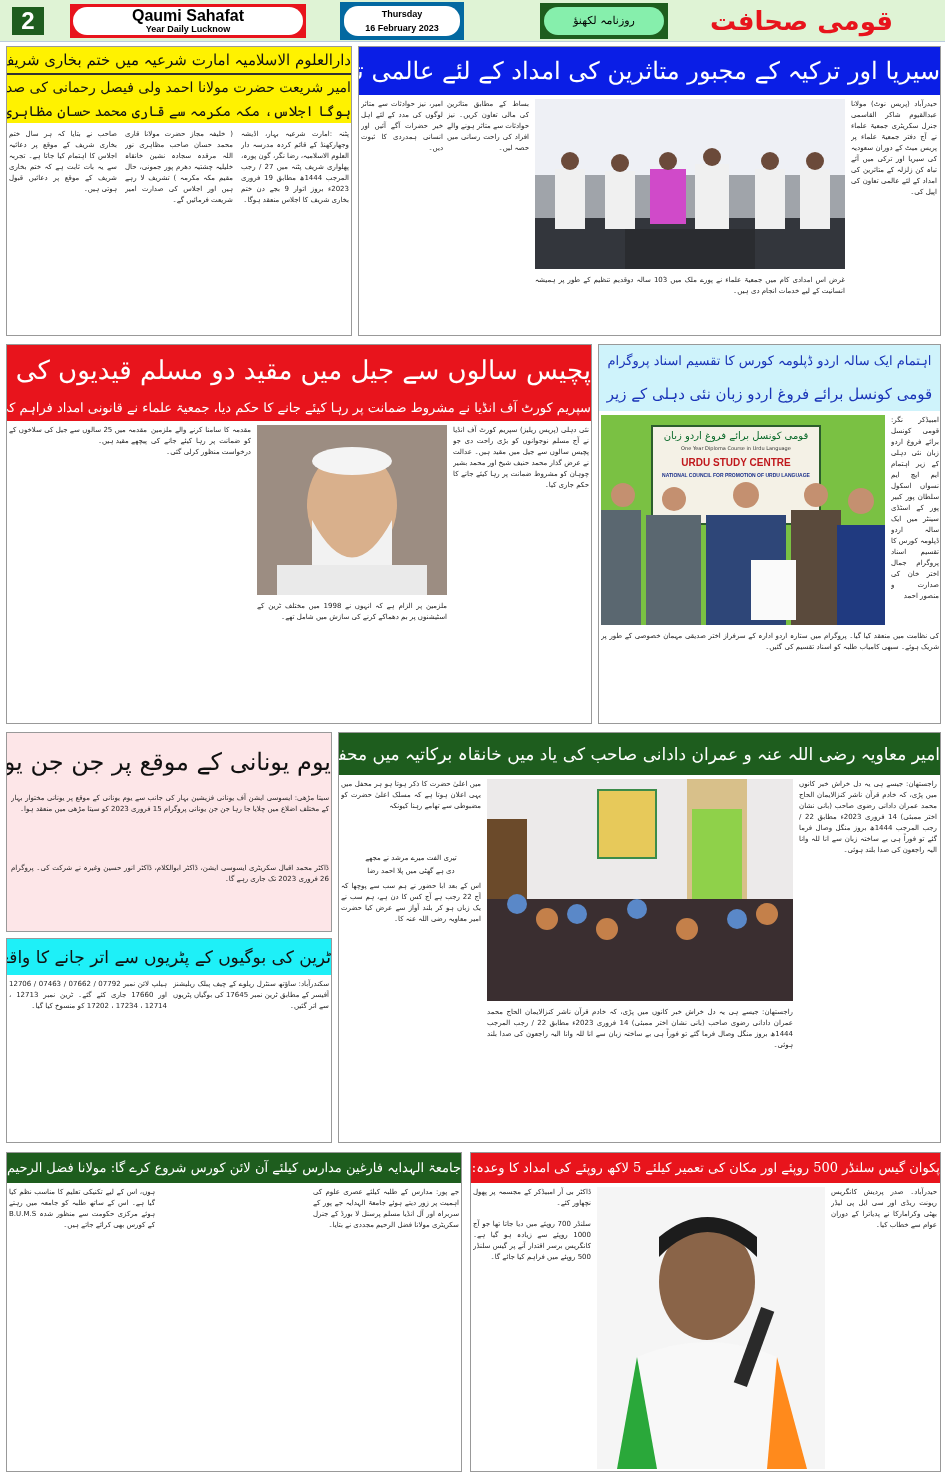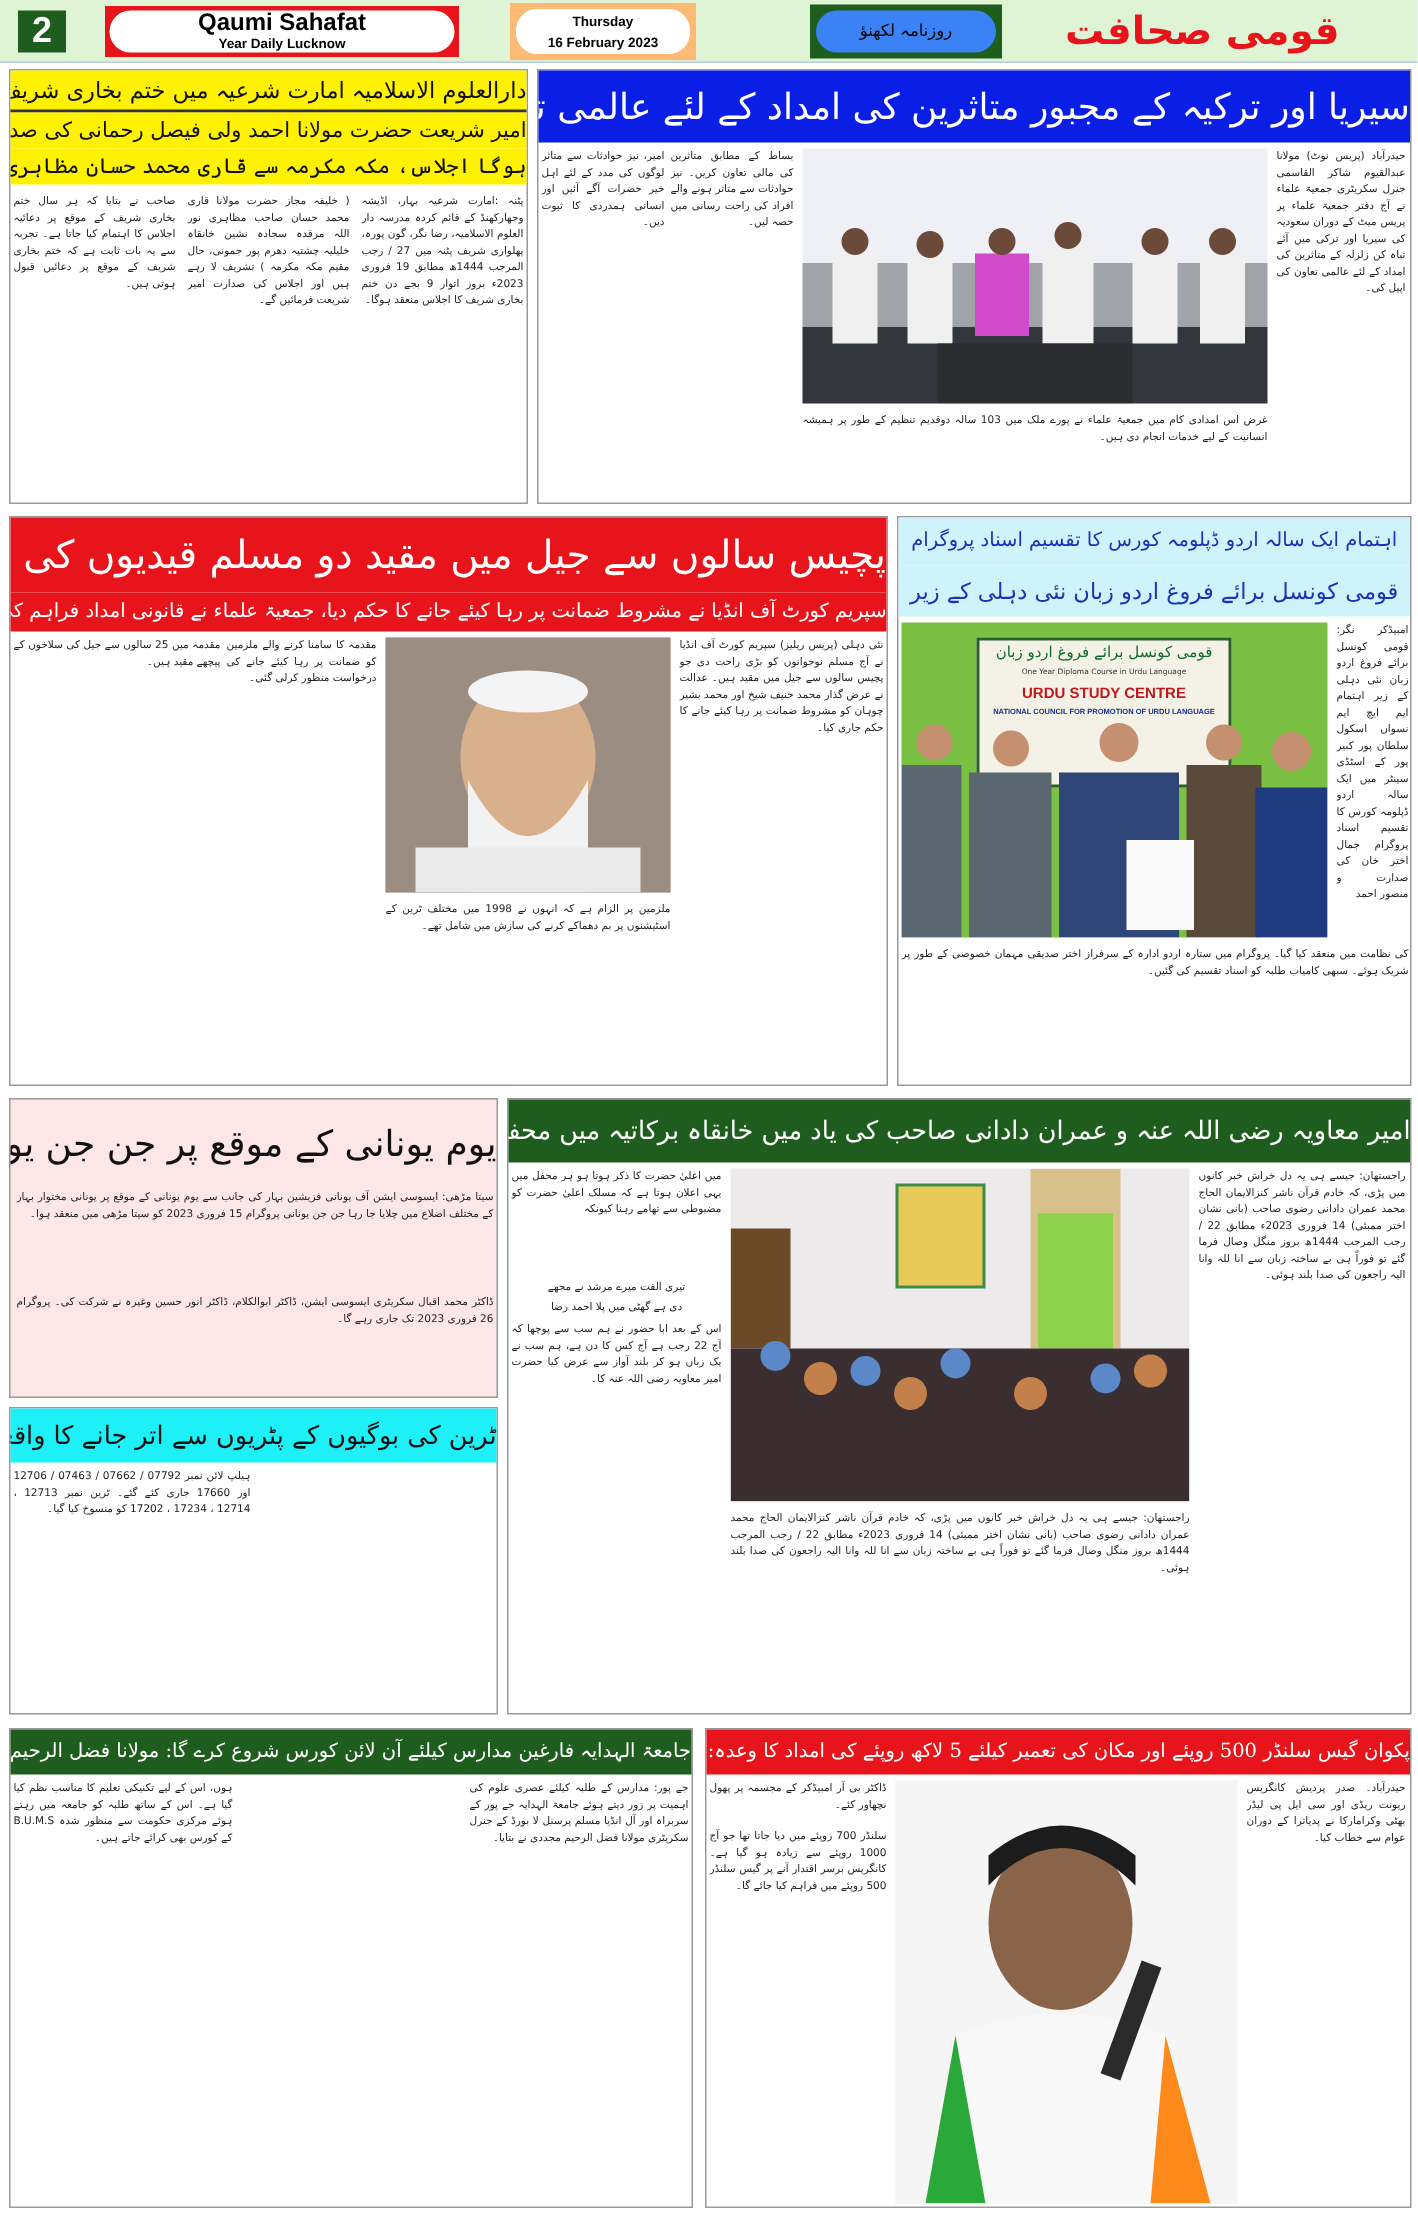--- a/index.html
+++ b/index.html
@@ -4,24 +4,24 @@
 <style>
 *{box-sizing:border-box;margin:0;padding:0}
 body{width:945px;height:1477px;background:#fff;font-family:"DejaVu Sans",sans-serif;position:relative;overflow:hidden}
 .abs{position:absolute}
 .masthead{left:0;top:0;width:945px;height:42px;background:#dff3d5;border-bottom:1px solid #bcd}
 .pgno{left:12px;top:7px;width:32px;height:28px;background:#1e5d1e;color:#fff;font:bold 24px "Liberation Sans",sans-serif;text-align:center;line-height:28px}
 .brand{left:70px;top:4px;width:236px;height:34px;background:#e8141c;padding:3px}
 .brand-inner{background:#fff;border-radius:16px;height:100%;text-align:center}
 .brand-title{font:bold 16px "Liberation Sans",sans-serif;display:block;line-height:16px;padding-top:1px}
 .brand-sub{font:bold 9px "Liberation Sans",sans-serif;display:block;line-height:11px}
-.datebox{left:340px;top:2px;width:124px;height:38px;background:#fdba74;padding:4px}
+.datebox{left:340px;top:2px;width:124px;height:38px;background:#0369a1;padding:4px}
 .date-inner{background:#fff;border-radius:14px;height:100%;text-align:center;font:bold 9px "Liberation Sans",sans-serif;line-height:14px;padding-top:1px}
 .roz{left:540px;top:3px;width:128px;height:36px;background:#1e5d1e;padding:4px}
-.roz-inner{background:#3b82f6;border-radius:14px;height:100%;text-align:center;font:11px "DejaVu Serif",serif;line-height:28px}
+.roz-inner{background:#86efac;border-radius:14px;height:100%;text-align:center;font:11px "DejaVu Serif",serif;line-height:28px}
 .urdu-logo{left:710px;top:4px;width:220px;height:34px;color:#e8141c;font:bold 26px "DejaVu Sans",sans-serif;text-align:left;line-height:34px;direction:rtl}
 .hl{color:#fff;font-family:"DejaVu Serif",serif;direction:rtl;text-align:center;overflow:hidden;white-space:nowrap}
 .body-text{font:7px/11px "DejaVu Sans",sans-serif;color:#222;direction:rtl;text-align:justify;overflow:hidden}
 .col{position:absolute;overflow:hidden}
 .photo{position:absolute;overflow:hidden}
 </style>
 </head>
 <body>
 
 <div class="abs masthead">
@@ -134,20 +134,21 @@
 
 <div class="abs" style="left:6px;top:732px;width:326px;height:200px;border:1px solid #999;background:#fde6e8">
   <div class="hl" style="color:#111;font-size:24px;line-height:58px">یوم یونانی کے موقع پر جن جن یونانی پروگرام</div>
   <div class="col body-text" style="left:4px;top:60px;width:318px;height:70px">سیتا مڑھی: ایسوسی ایشن آف یونانی فزیشین بہار کی جانب سے یوم یونانی کے موقع پر یونانی مختوار بہار کے مختلف اضلاع میں چلایا جا رہا جن جن یونانی پروگرام 15 فروری 2023 کو سیتا مڑھی میں منعقد ہوا۔</div>
   <div class="col body-text" style="left:4px;top:130px;width:318px;height:66px">ڈاکٹر محمد اقبال سکریٹری ایسوسی ایشن، ڈاکٹر ابوالکلام، ڈاکٹر انور حسین وغیرہ نے شرکت کی۔ پروگرام 26 فروری 2023 تک جاری رہے گا۔</div>
 </div>
 
 <div class="abs" style="left:6px;top:938px;width:326px;height:205px;border:1px solid #999">
   <div class="hl" style="background:#1ef0f8;color:#111;font-size:17px;line-height:36px">ٹرین کی بوگیوں کے پٹریوں سے اتر جانے کا واقعہ</div>
   <div class="col body-text" style="left:2px;top:40px;width:158px;height:160px">ہیلپ لائن نمبر 07792 / 07662 / 07463 / 12706 اور 17660 جاری کئے گئے۔ ٹرین نمبر 12713 ، 12714 ، 17234 ، 17202 کو منسوخ کیا گیا۔</div>
+  <div class="col body-text" style="left:166px;top:40px;width:156px;height:160px">سکندرآباد: ساؤتھ سنٹرل ریلوے کے چیف پبلک ریلیشنز آفیسر کے مطابق ٹرین نمبر 17645 کی بوگیاں پٹریوں سے اتر گئیں۔</div>
 </div>
 
 <div class="abs" style="left:338px;top:732px;width:603px;height:411px;border:1px solid #999">
   <div class="hl" style="background:#1e5d1e;font-size:17px;line-height:42px">امیر معاویہ رضی اللہ عنہ و عمران دادانی صاحب کی یاد میں خانقاہ برکاتیہ میں محفل کا انعقاد</div>
   <div class="col body-text" style="left:2px;top:46px;width:140px;height:72px">میں اعلیٰ حضرت کا ذکر ہوتا ہو ہر محفل میں یہی اعلان ہوتا ہے کہ مسلک اعلیٰ حضرت کو مضبوطی سے تھامے رہنا کیونکہ</div>
   <div class="col body-text" style="left:2px;top:120px;width:140px;height:12px;text-align:center">تیری الفت میرے مرشد نے مجھے</div>
   <div class="col body-text" style="left:2px;top:133px;width:140px;height:12px;text-align:center">دی ہے گھٹی میں پلا احمد رضا</div>
   <div class="col body-text" style="left:2px;top:148px;width:140px;height:258px">اس کے بعد ابا حضور نے ہم سب سے پوچھا کہ آج 22 رجب ہے آج کس کا دن ہے، ہم سب نے یک زباں ہو کر بلند آواز سے عرض کیا حضرت امیر معاویہ رضی اللہ عنہ کا۔</div>
   <div class="photo" style="left:148px;top:46px;width:306px;height:222px;background:#eceaea">
     <svg width="306" height="222">

